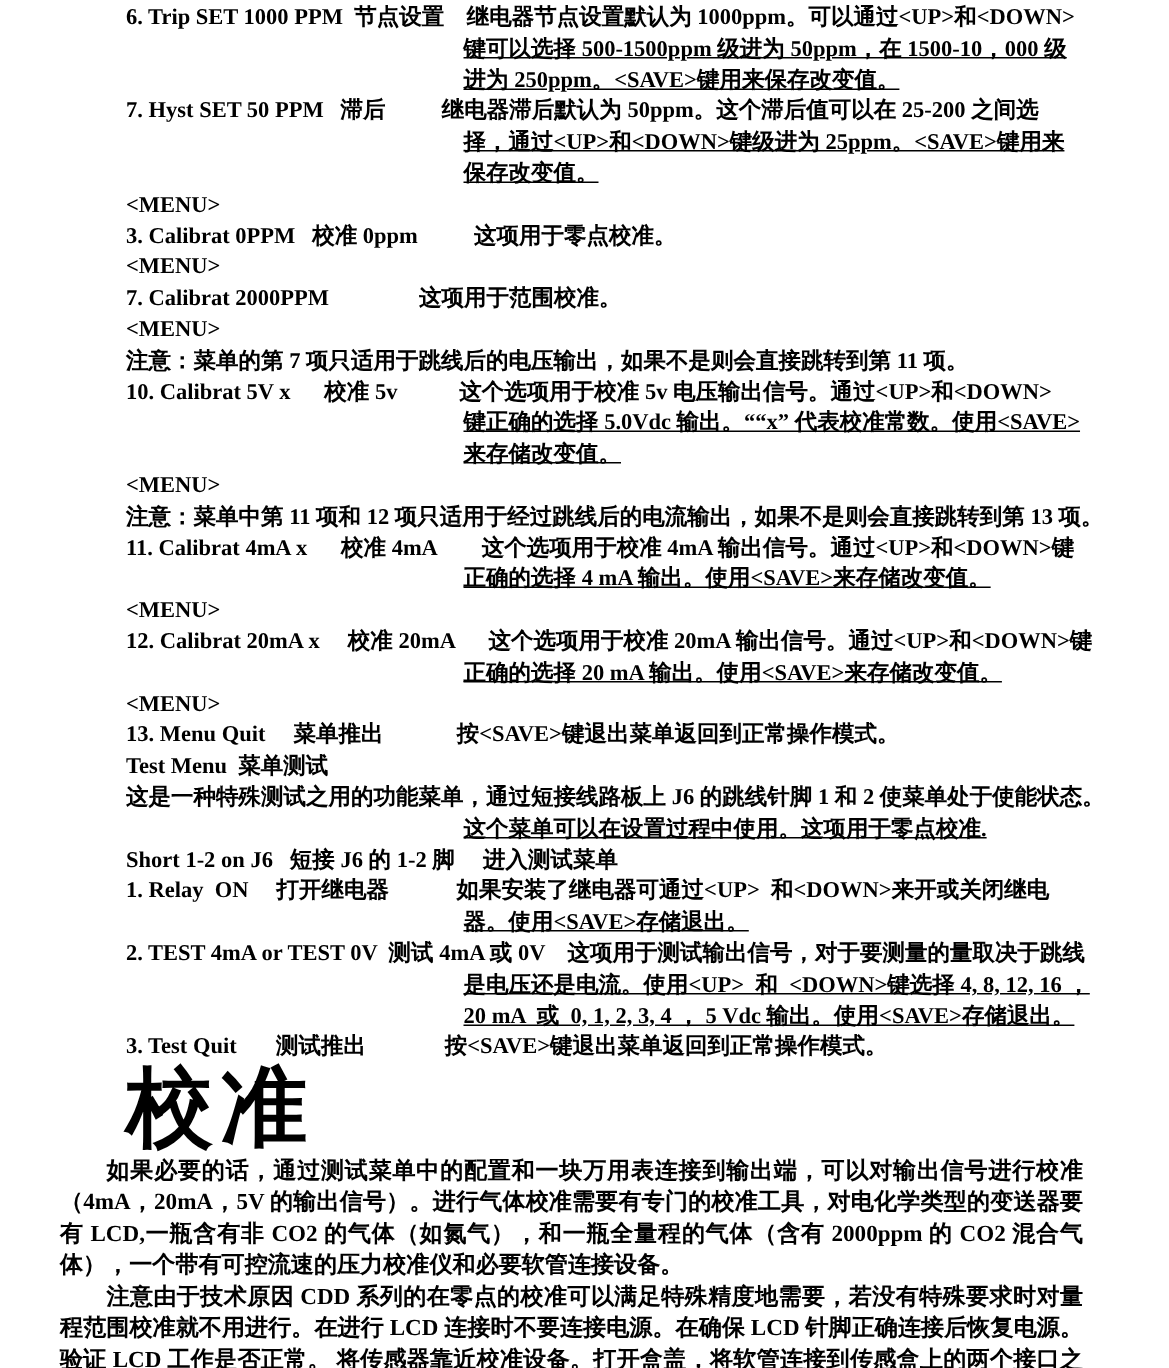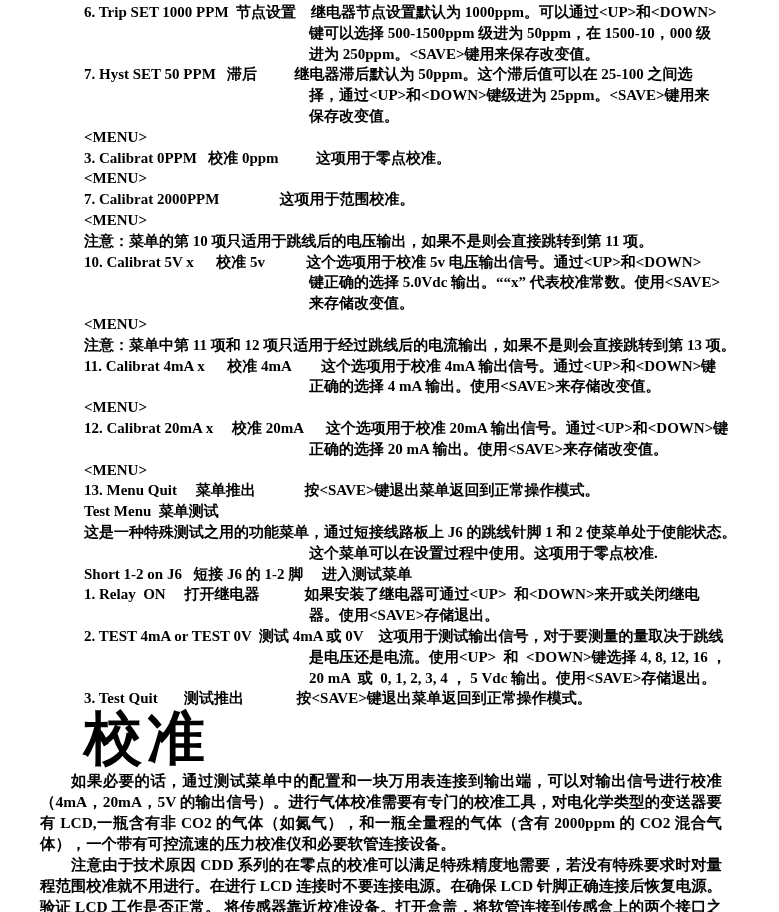--- a/index.html
+++ b/index.html
@@ -22,20 +22,21 @@
     font-weight: bold;
   }
   .ln {
     margin-left: 84px;
     font-size: 15px;
     line-height: 20.8px;
     white-space: pre;
   }
   .ln.cont {
     margin-left: 309px;
+    text-decoration: underline;
   }
   .heading {
     margin: 4px 0 6px 84px;
     font-size: 58px;
     line-height: 52px;
     letter-spacing: 5px;
     font-weight: bold;
   }
   .para {
     margin: 0 12px 0 40px;
@@ -47,29 +48,29 @@
     word-break: break-all;
   }
 </style>
 </head>
 <body>
 
 <div class="page">
   <div class="ln">6. Trip SET 1000 PPM  节点设置    继电器节点设置默认为 1000ppm。可以通过&lt;UP&gt;和&lt;DOWN&gt;</div>
   <div class="ln cont">键可以选择 500-1500ppm 级进为 50ppm，在 1500-10，000 级</div>
   <div class="ln cont">进为 250ppm。&lt;SAVE&gt;键用来保存改变值。</div>
-  <div class="ln">7. Hyst SET 50 PPM   滞后          继电器滞后默认为 50ppm。这个滞后值可以在 25-100 之间选</div>
+  <div class="ln">7. Hyst SET 50 PPM   滞后          继电器滞后默认为 50ppm。这个滞后值可以在 25-200 之间选</div>
   <div class="ln cont">择，通过&lt;UP&gt;和&lt;DOWN&gt;键级进为 25ppm。&lt;SAVE&gt;键用来</div>
   <div class="ln cont">保存改变值。</div>
   <div class="ln">&lt;MENU&gt;</div>
   <div class="ln">3. Calibrat 0PPM   校准 0ppm          这项用于零点校准。</div>
   <div class="ln">&lt;MENU&gt;</div>
   <div class="ln">7. Calibrat 2000PPM                这项用于范围校准。</div>
   <div class="ln">&lt;MENU&gt;</div>
-  <div class="ln">注意：菜单的第 10 项只适用于跳线后的电压输出，如果不是则会直接跳转到第 11 项。</div>
+  <div class="ln">注意：菜单的第 7 项只适用于跳线后的电压输出，如果不是则会直接跳转到第 11 项。</div>
   <div class="ln">10. Calibrat 5V x      校准 5v           这个选项用于校准 5v 电压输出信号。通过&lt;UP&gt;和&lt;DOWN&gt;</div>
   <div class="ln cont">键正确的选择 5.0Vdc 输出。““x” 代表校准常数。使用&lt;SAVE&gt;</div>
   <div class="ln cont">来存储改变值。</div>
   <div class="ln">&lt;MENU&gt;</div>
   <div class="ln">注意：菜单中第 11 项和 12 项只适用于经过跳线后的电流输出，如果不是则会直接跳转到第 13 项。</div>
   <div class="ln">11. Calibrat 4mA x      校准 4mA        这个选项用于校准 4mA 输出信号。通过&lt;UP&gt;和&lt;DOWN&gt;键</div>
   <div class="ln cont">正确的选择 4 mA 输出。使用&lt;SAVE&gt;来存储改变值。</div>
   <div class="ln">&lt;MENU&gt;</div>
   <div class="ln">12. Calibrat 20mA x     校准 20mA      这个选项用于校准 20mA 输出信号。通过&lt;UP&gt;和&lt;DOWN&gt;键</div>
   <div class="ln cont">正确的选择 20 mA 输出。使用&lt;SAVE&gt;来存储改变值。</div>

